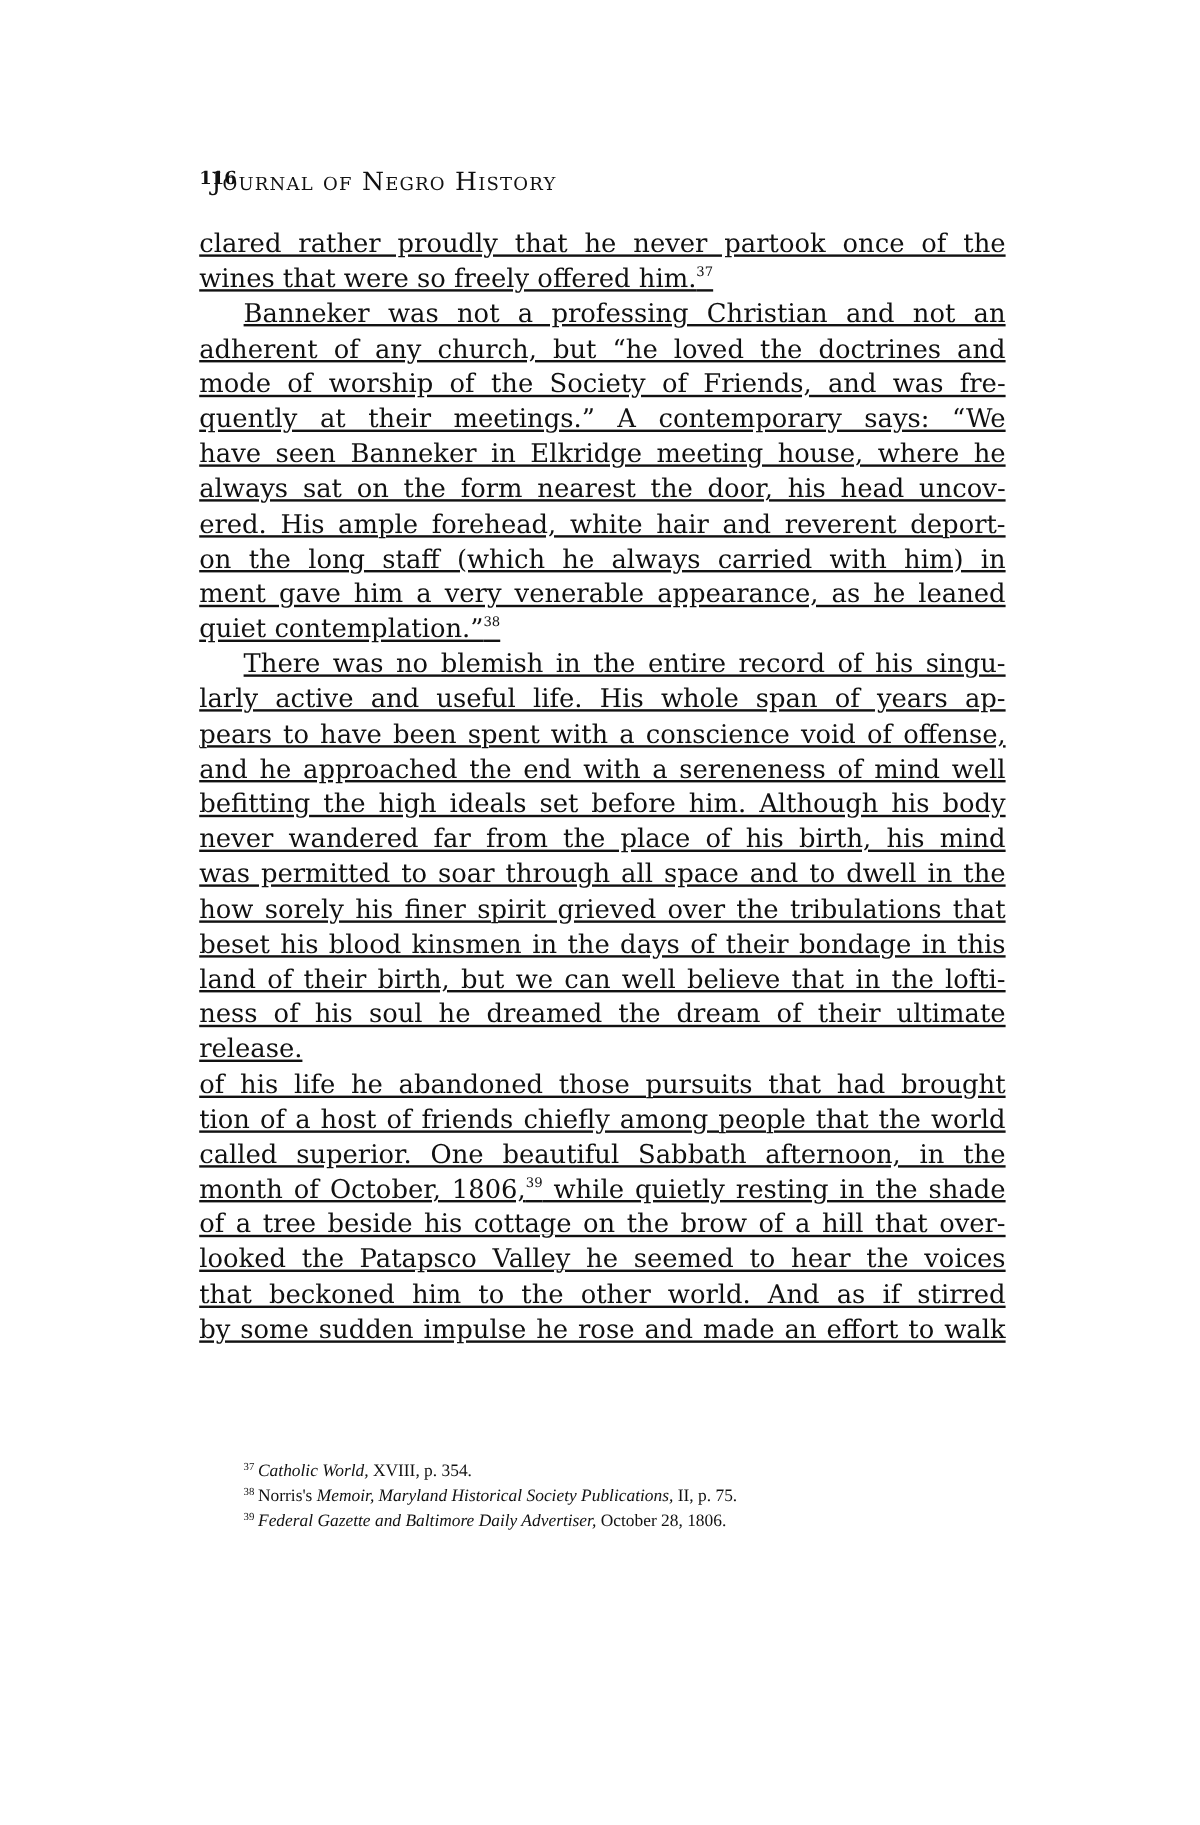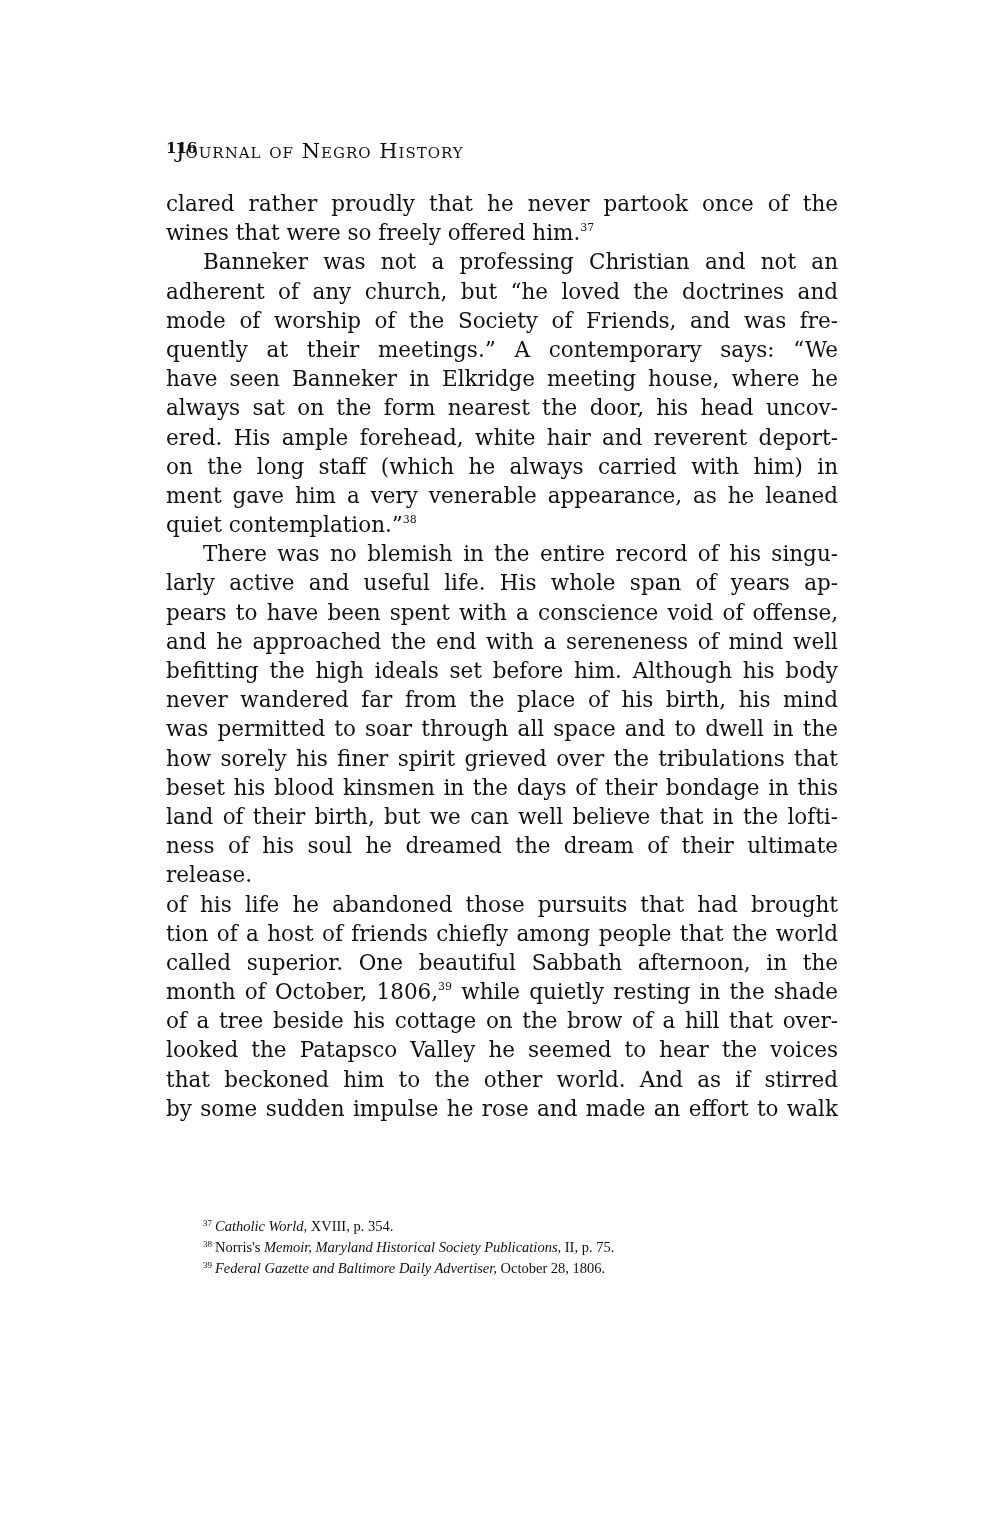--- a/index.html
+++ b/index.html
@@ -1,21 +1,21 @@
 <!DOCTYPE html>
 <html><head>
 <meta charset="utf-8">
 <style>
   html, body { margin: 0; padding: 0; background: #ffffff; }
   body { width: 1000px; height: 1521px; position: relative; overflow: hidden; }
   .page { position: absolute; left: 0; top: 0; width: 1000px; height: 1521px; background: #ffffff; color: #111; }
   .header { position: absolute; top: 139px; left: 166px; width: 672px; height: 30px; font-family: "DejaVu Serif", serif; }
   .page-num { position: absolute; left: 0; top: 0; font-size: 15px; font-weight: bold; text-align: center; }
   .running-head { position: absolute; left: 0; right: 0; top: 0; text-align: left; font-size: 21px; font-variant: small-caps; letter-spacing: 1px; padding-left: 10px; }
-  .body { position: absolute; top: 189px; left: 166px; width: 672px; font-family: "DejaVu Serif", serif; font-size: 21.5px; }
+  .body { position: absolute; top: 189px; left: 166px; width: 672px; font-family: "DejaVu Serif", serif; font-size: 21.5px; text-decoration: underline; }
   .line { height: 29.2px; line-height: 29.2px; white-space: nowrap; text-align: justify; text-align-last: justify; }
   .line.last { text-align-last: left; }
   .line.indent { padding-left: 37px; }
   sup { font-size: 11px; line-height: 0; vertical-align: 9px; }
   .footnotes { position: absolute; top: 1216px; left: 203px; width: 640px; font-family: Liberation Serif, serif; font-size: 14.5px; }
   .fn { height: 21px; line-height: 21px; white-space: nowrap; }
   .fn sup { font-size: 9px; vertical-align: 5px; margin-right: 3px; }
   .it { font-style: italic; }
 </style>
 </head>

